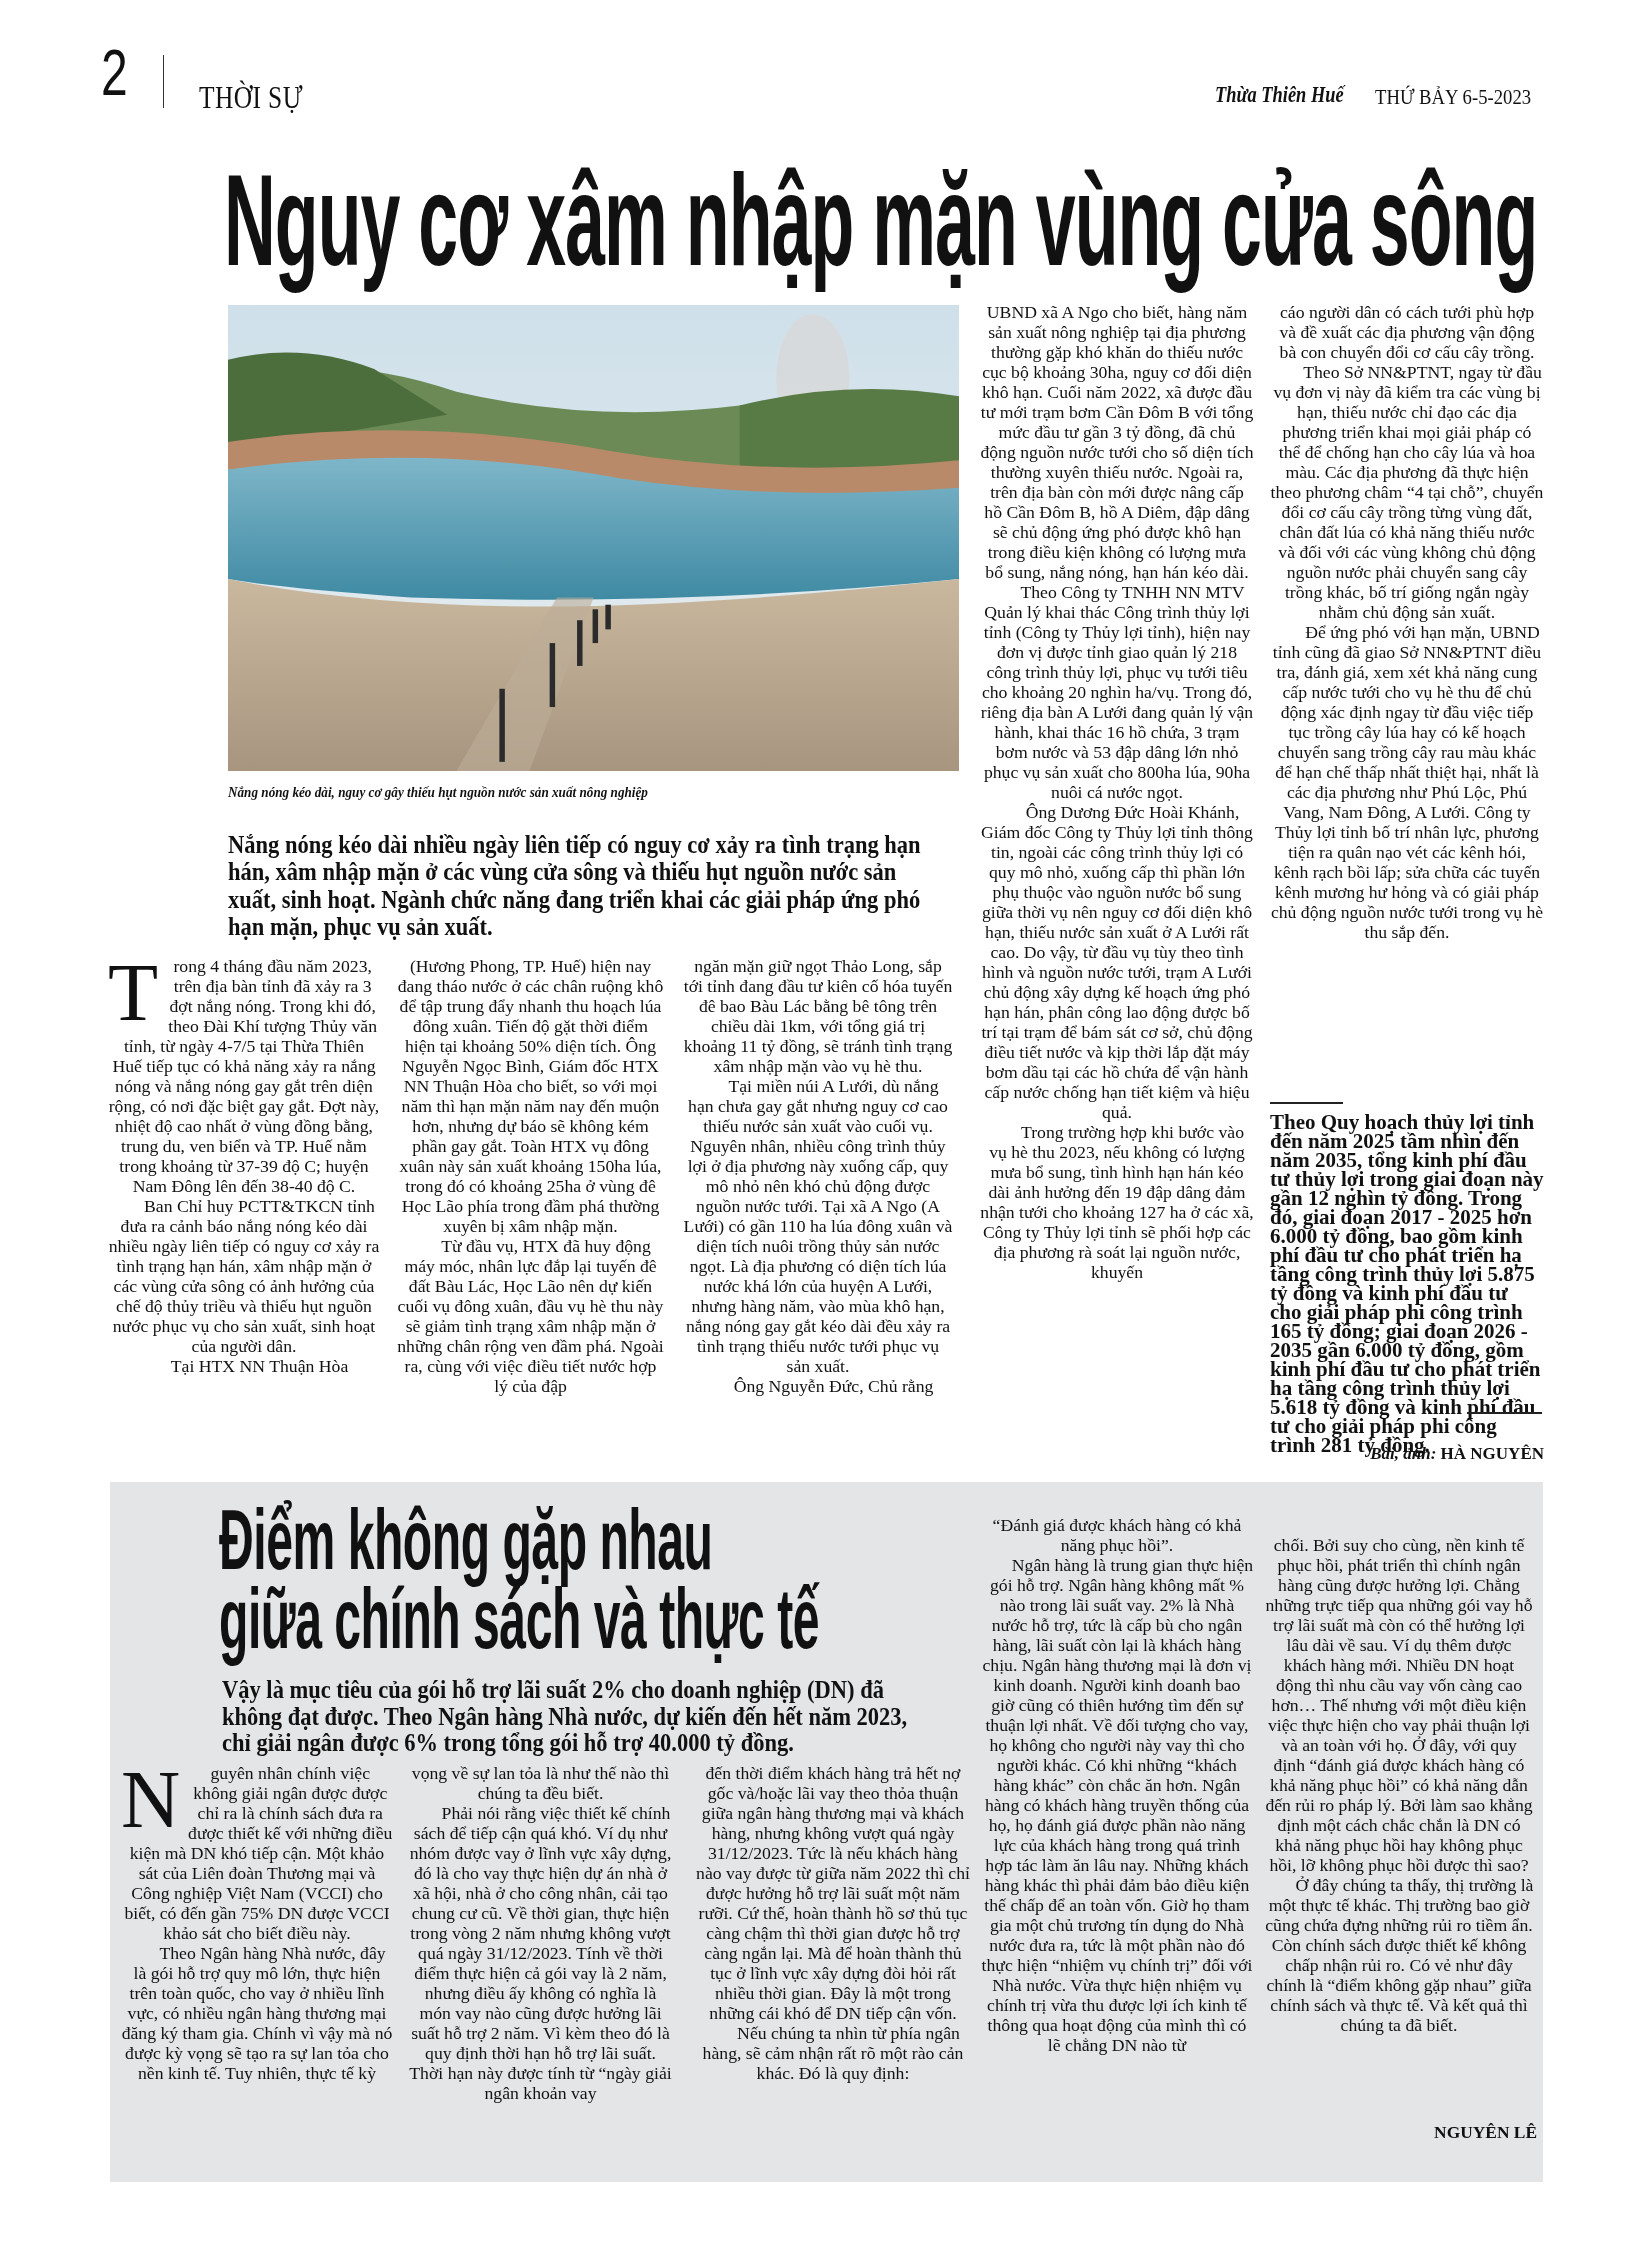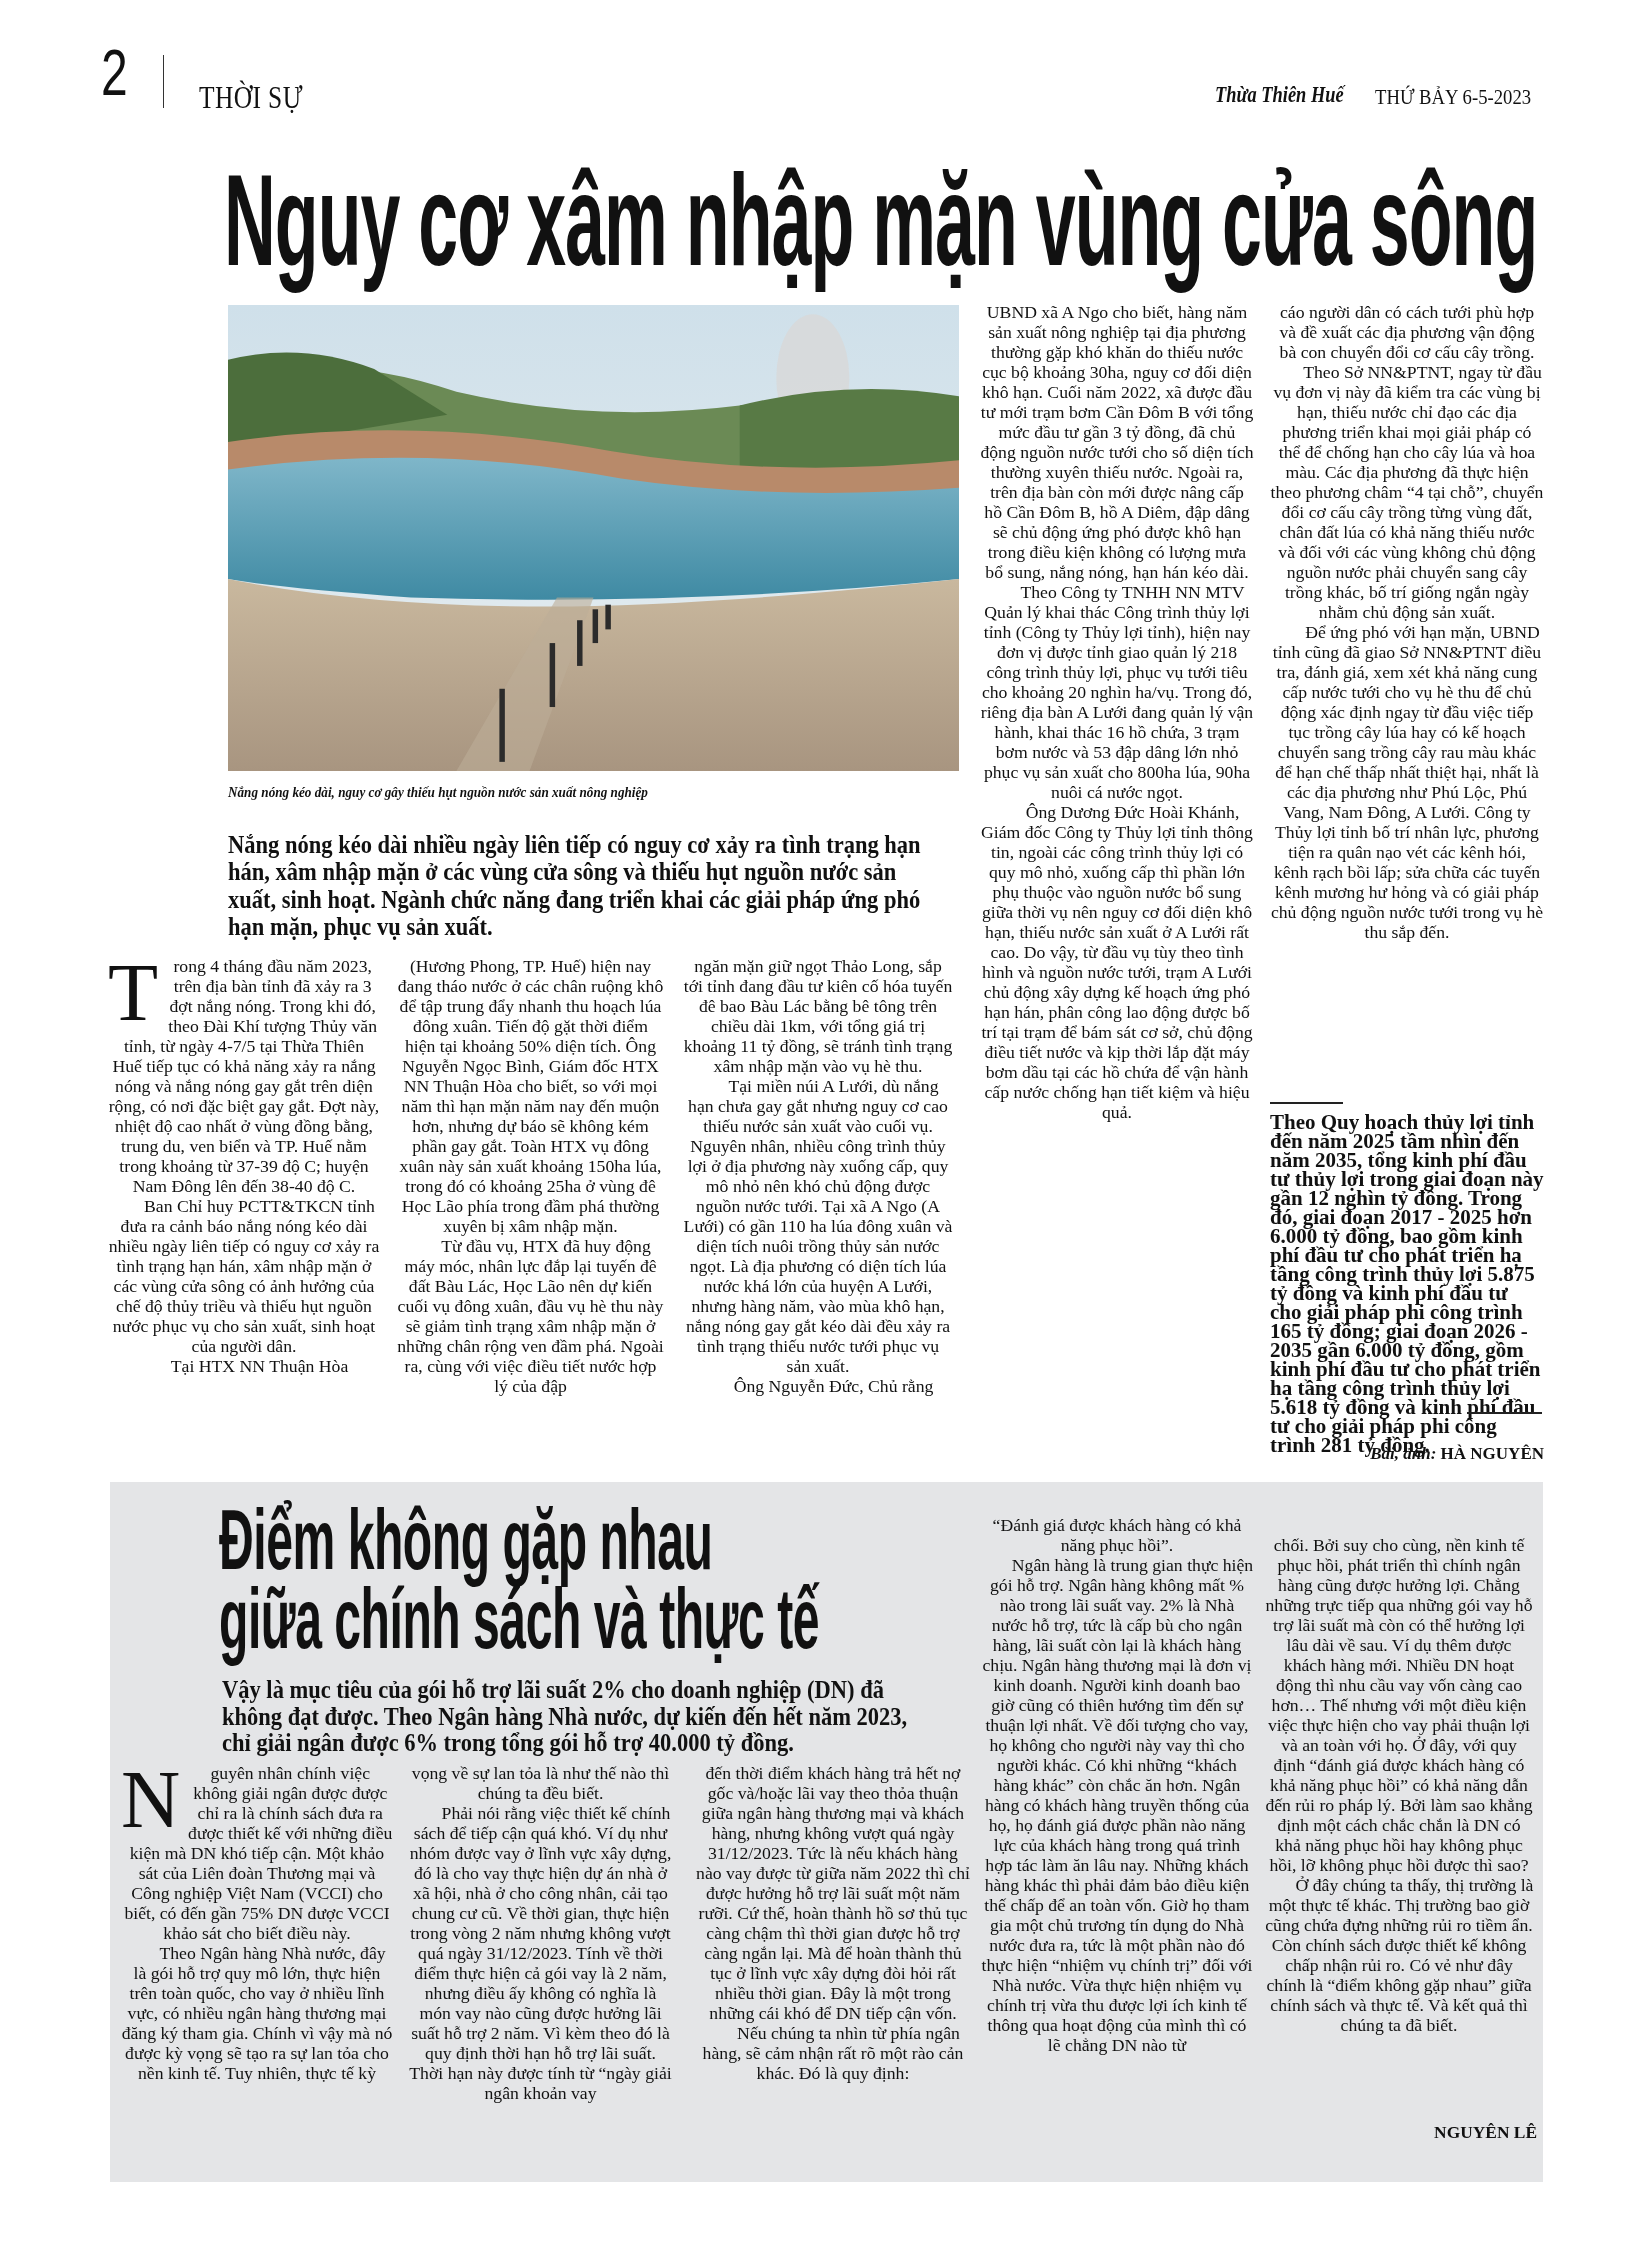--- a/index.html
+++ b/index.html
@@ -119,20 +119,21 @@
 </div>
 <div class="abs col c3">
   <p class="noindent">ngăn mặn giữ ngọt Thảo Long, sắp tới tỉnh đang đầu tư kiên cố hóa tuyến đê bao Bàu Lác bằng bê tông trên chiều dài 1km, với tổng giá trị khoảng 11 tỷ đồng, sẽ tránh tình trạng xâm nhập mặn vào vụ hè thu.</p>
   <p>Tại miền núi A Lưới, dù nắng hạn chưa gay gắt nhưng nguy cơ cao thiếu nước sản xuất vào cuối vụ. Nguyên nhân, nhiều công trình thủy lợi ở địa phương này xuống cấp, quy mô nhỏ nên khó chủ động được nguồn nước tưới. Tại xã A Ngo (A Lưới) có gần 110 ha lúa đông xuân và diện tích nuôi trồng thủy sản nước ngọt. Là địa phương có diện tích lúa nước khá lớn của huyện A Lưới, nhưng hàng năm, vào mùa khô hạn, nắng nóng gay gắt kéo dài đều xảy ra tình trạng thiếu nước tưới phục vụ sản xuất.</p>
   <p>Ông Nguyễn Đức, Chủ rằng</p>
 </div>
 <div class="abs col c4">
   <p class="noindent">UBND xã A Ngo cho biết, hàng năm sản xuất nông nghiệp tại địa phương thường gặp khó khăn do thiếu nước cục bộ khoảng 30ha, nguy cơ đối diện khô hạn. Cuối năm 2022, xã được đầu tư mới trạm bơm Cần Đôm B với tổng mức đầu tư gần 3 tỷ đồng, đã chủ động nguồn nước tưới cho số diện tích thường xuyên thiếu nước. Ngoài ra, trên địa bàn còn mới được nâng cấp hồ Cần Đôm B, hồ A Diêm, đập dâng sẽ chủ động ứng phó được khô hạn trong điều kiện không có lượng mưa bổ sung, nắng nóng, hạn hán kéo dài.</p>
   <p>Theo Công ty TNHH NN MTV Quản lý khai thác Công trình thủy lợi tỉnh (Công ty Thủy lợi tỉnh), hiện nay đơn vị được tỉnh giao quản lý 218 công trình thủy lợi, phục vụ tưới tiêu cho khoảng 20 nghìn ha/vụ. Trong đó, riêng địa bàn A Lưới đang quản lý vận hành, khai thác 16 hồ chứa, 3 trạm bơm nước và 53 đập dâng lớn nhỏ phục vụ sản xuất cho 800ha lúa, 90ha nuôi cá nước ngọt.</p>
   <p>Ông Dương Đức Hoài Khánh, Giám đốc Công ty Thủy lợi tỉnh thông tin, ngoài các công trình thủy lợi có quy mô nhỏ, xuống cấp thì phần lớn phụ thuộc vào nguồn nước bổ sung giữa thời vụ nên nguy cơ đối diện khô hạn, thiếu nước sản xuất ở A Lưới rất cao. Do vậy, từ đầu vụ tùy theo tình hình và nguồn nước tưới, trạm A Lưới chủ động xây dựng kế hoạch ứng phó hạn hán, phân công lao động được bố trí tại trạm để bám sát cơ sở, chủ động điều tiết nước và kịp thời lắp đặt máy bơm dầu tại các hồ chứa để vận hành cấp nước chống hạn tiết kiệm và hiệu quả.</p>
+  <p>Trong trường hợp khi bước vào vụ hè thu 2023, nếu không có lượng mưa bổ sung, tình hình hạn hán kéo dài ảnh hưởng đến 19 đập dâng đảm nhận tưới cho khoảng 127 ha ở các xã, Công ty Thủy lợi tỉnh sẽ phối hợp các địa phương rà soát lại nguồn nước, khuyến</p>
 </div>
 <div class="abs col c5">
   <p class="noindent">cáo người dân có cách tưới phù hợp và đề xuất các địa phương vận động bà con chuyển đổi cơ cấu cây trồng.</p>
   <p>Theo Sở NN&amp;PTNT, ngay từ đầu vụ đơn vị này đã kiểm tra các vùng bị hạn, thiếu nước chỉ đạo các địa phương triển khai mọi giải pháp có thể để chống hạn cho cây lúa và hoa màu. Các địa phương đã thực hiện theo phương châm “4 tại chỗ”, chuyển đổi cơ cấu cây trồng từng vùng đất, chân đất lúa có khả năng thiếu nước và đối với các vùng không chủ động nguồn nước phải chuyển sang cây trồng khác, bố trí giống ngắn ngày nhằm chủ động sản xuất.</p>
   <p>Để ứng phó với hạn mặn, UBND tỉnh cũng đã giao Sở NN&amp;PTNT điều tra, đánh giá, xem xét khả năng cung cấp nước tưới cho vụ hè thu để chủ động xác định ngay từ đầu việc tiếp tục trồng cây lúa hay có kế hoạch chuyển sang trồng cây rau màu khác để hạn chế thấp nhất thiệt hại, nhất là các địa phương như Phú Lộc, Phú Vang, Nam Đông, A Lưới. Công ty Thủy lợi tỉnh bố trí nhân lực, phương tiện ra quân nạo vét các kênh hói, kênh rạch bồi lấp; sửa chữa các tuyến kênh mương hư hỏng và có giải pháp chủ động nguồn nước tưới trong vụ hè thu sắp đến.</p>
 </div>
 
 <div class="abs short-rule r1"></div>
 <div class="abs factbox">Theo Quy hoạch thủy lợi tỉnh đến năm 2025 tầm nhìn đến năm 2035, tổng kinh phí đầu tư thủy lợi trong giai đoạn này gần 12 nghìn tỷ đồng. Trong đó, giai đoạn 2017 - 2025 hơn 6.000 tỷ đồng, bao gồm kinh phí đầu tư cho phát triển hạ tầng công trình thủy lợi 5.875 tỷ đồng và kinh phí đầu tư cho giải pháp phi công trình 165 tỷ đồng; giai đoạn 2026 - 2035 gần 6.000 tỷ đồng, gồm kinh phí đầu tư cho phát triển hạ tầng công trình thủy lợi 5.618 tỷ đồng và kinh phí đầu tư cho giải pháp phi công trình 281 tỷ đồng.</div>
 <div class="abs short-rule r2"></div>

